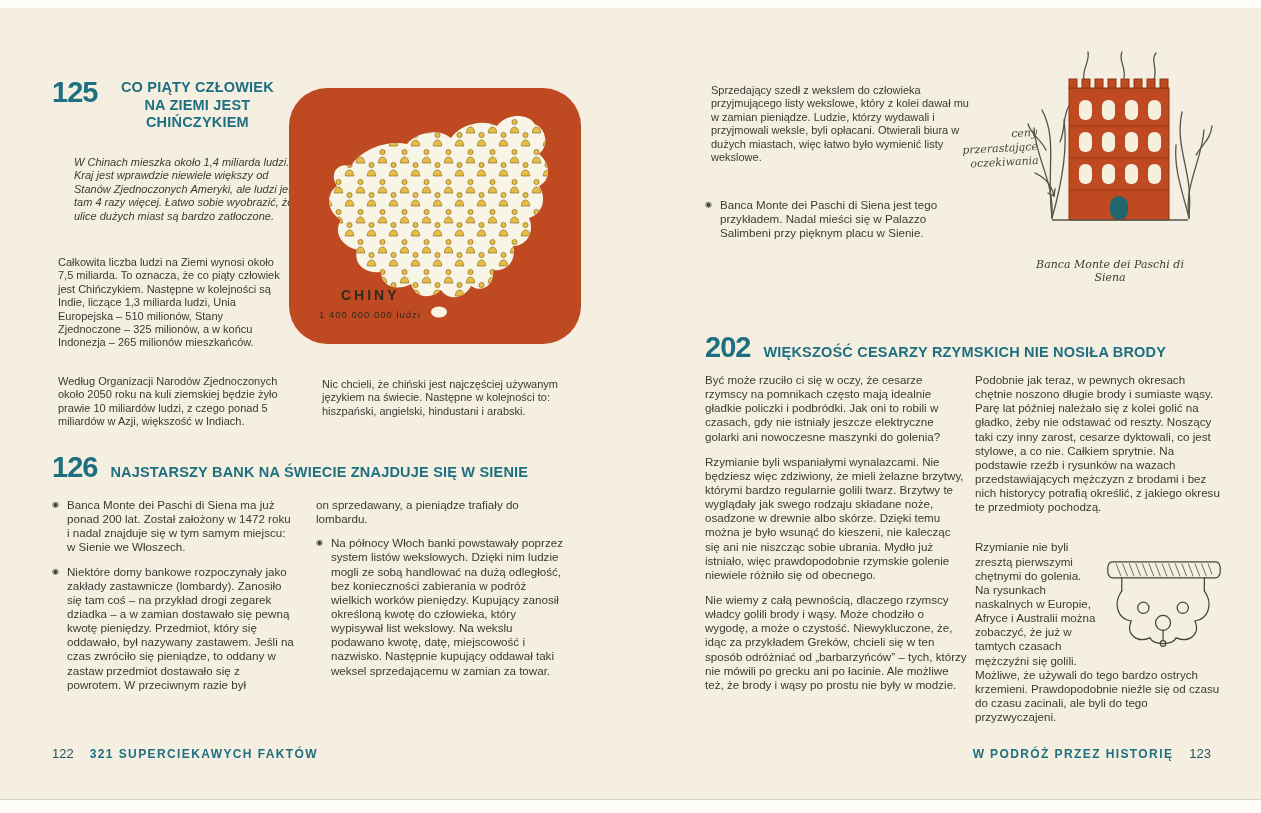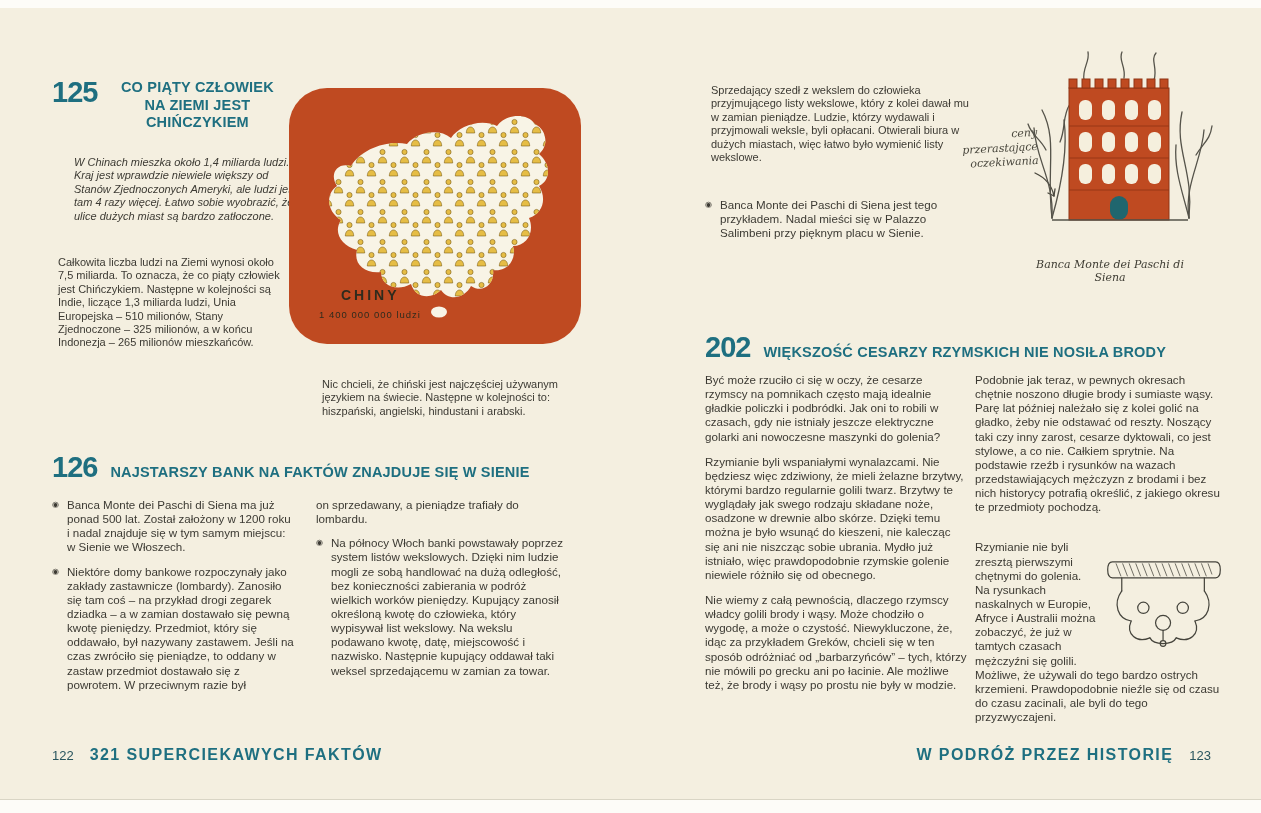--- a/index.html
+++ b/index.html
@@ -58,36 +58,37 @@
     font-family:"DejaVu Serif", serif; font-style:italic; font-size:11px; color:#3e3c33;
   }
 
   .wrap-para { position:relative; }
   .razor-float { float:right; width:122px; height:112px; margin:2px 0 2px 6px; }
 
   .page-footer { position:absolute; display:flex; align-items:baseline; gap:16px; }
   .left-footer  { left:52px; top:746px; }
   .right-footer { right:50px; top:746px; }
   .page-num { font-weight:normal; font-size:13px; color:#28555e; }
-  .footer-title { font-weight:bold; font-size:16px; letter-spacing:1.4px; color:#1e6f80; }
+  .footer-title { font-weight:bold; font-size:12px; letter-spacing:1.4px; color:#1e6f80; }
 </style>
 </head>
 <body>
 
 <div class="spread">
   <div class="edge top"></div>
   <div class="edge bottom"></div>
 
   <div class="fact-header f125">
     <span class="fact-number">125</span>
     <h2 class="fact-title">CO PIĄTY CZŁOWIEK NA ZIEMI JEST CHIŃCZYKIEM</h2>
   </div>
 
   <p class="body p125-1">W Chinach mieszka około 1,4 miliarda ludzi. Kraj jest wprawdzie niewiele większy od Stanów Zjednoczonych Ameryki, ale ludzi jest tam 4 razy więcej. Łatwo sobie wyobrazić, że ulice dużych miast są bardzo zatłoczone.</p>
   <p class="body p125-2">Całkowita liczba ludzi na Ziemi wynosi około 7,5 miliarda. To oznacza, że co piąty człowiek jest Chińczykiem. Następne w kolejności są Indie, liczące 1,3 miliarda ludzi, Unia Europejska – 510 milionów, Stany Zjednoczone – 325 milionów, a w końcu Indonezja – 265 milionów mieszkańców.</p>
+  <p class="body p125-3">Według Organizacji Narodów Zjednoczonych około 2050 roku na kuli ziemskiej będzie żyło prawie 10 miliardów ludzi, z czego ponad 5 miliardów w Azji, większość w Indiach.</p>
 
   <figure class="china-illo">
     <svg width="292" height="256" viewBox="0 0 292 256">
       <defs>
         <pattern id="crowd" width="22" height="30" patternUnits="userSpaceOnUse">
           <g fill="#e6bd45" stroke="#7a5c16" stroke-width="0.6">
             <g transform="translate(5.5,1)">
               <circle cx="0" cy="3" r="2.6"></circle>
               <path d="M-4.2,14 C-4.2,6 4.2,6 4.2,14 Z"></path>
             </g>
@@ -105,27 +106,27 @@
       <ellipse cx="150" cy="224" rx="8" ry="5.5" fill="#f8f4e6"></ellipse>
       <text x="52" y="212" class="chiny-label">CHINY</text>
       <text x="30" y="230" class="chiny-sub">1 400 000 000 ludzi</text>
     </svg>
   </figure>
 
   <p class="body side-note">Nic chcieli, że chiński jest najczęściej używanym językiem na świecie. Następne w kolejności to: hiszpański, angielski, hindustani i arabski.</p>
 
   <div class="fact-header f126">
     <span class="fact-number">126</span>
-    <h2 class="fact-title">NAJSTARSZY BANK NA FAKTÓW ZNAJDUJE SIĘ W SIENIE</h2>
+    <h2 class="fact-title">NAJSTARSZY BANK NA ŚWIECIE ZNAJDUJE SIĘ W SIENIE</h2>
   </div>
 
   <div class="col f126-c1">
     <div class="bullet-item">
       <span class="bullet-dot">◉</span>
-      <p>Banca Monte dei Paschi di Siena ma już ponad 500 lat. Został założony w 1200 roku i nadal znajduje się w tym samym miejscu: w Sienie we Włoszech.</p>
+      <p>Banca Monte dei Paschi di Siena ma już ponad 200 lat. Został założony w 1472 roku i nadal znajduje się w tym samym miejscu: w Sienie we Włoszech.</p>
     </div>
     <div class="bullet-item">
       <span class="bullet-dot">◉</span>
       <p>Niektóre domy bankowe rozpoczynały jako zakłady zastawnicze (lombardy). Zanosiło się tam coś – na przykład drogi zegarek dziadka – a w zamian dostawało się pewną kwotę pieniędzy. Przedmiot, który się oddawało, był nazywany zastawem. Jeśli na czas zwróciło się pieniądze, to oddany w zastaw przedmiot dostawało się z powrotem. W przeciwnym razie był</p>
     </div>
   </div>
 
   <div class="col f126-c2">
     <p class="plain-p">on sprzedawany, a pieniądze trafiały do lombardu.</p>
     <div class="bullet-item">

